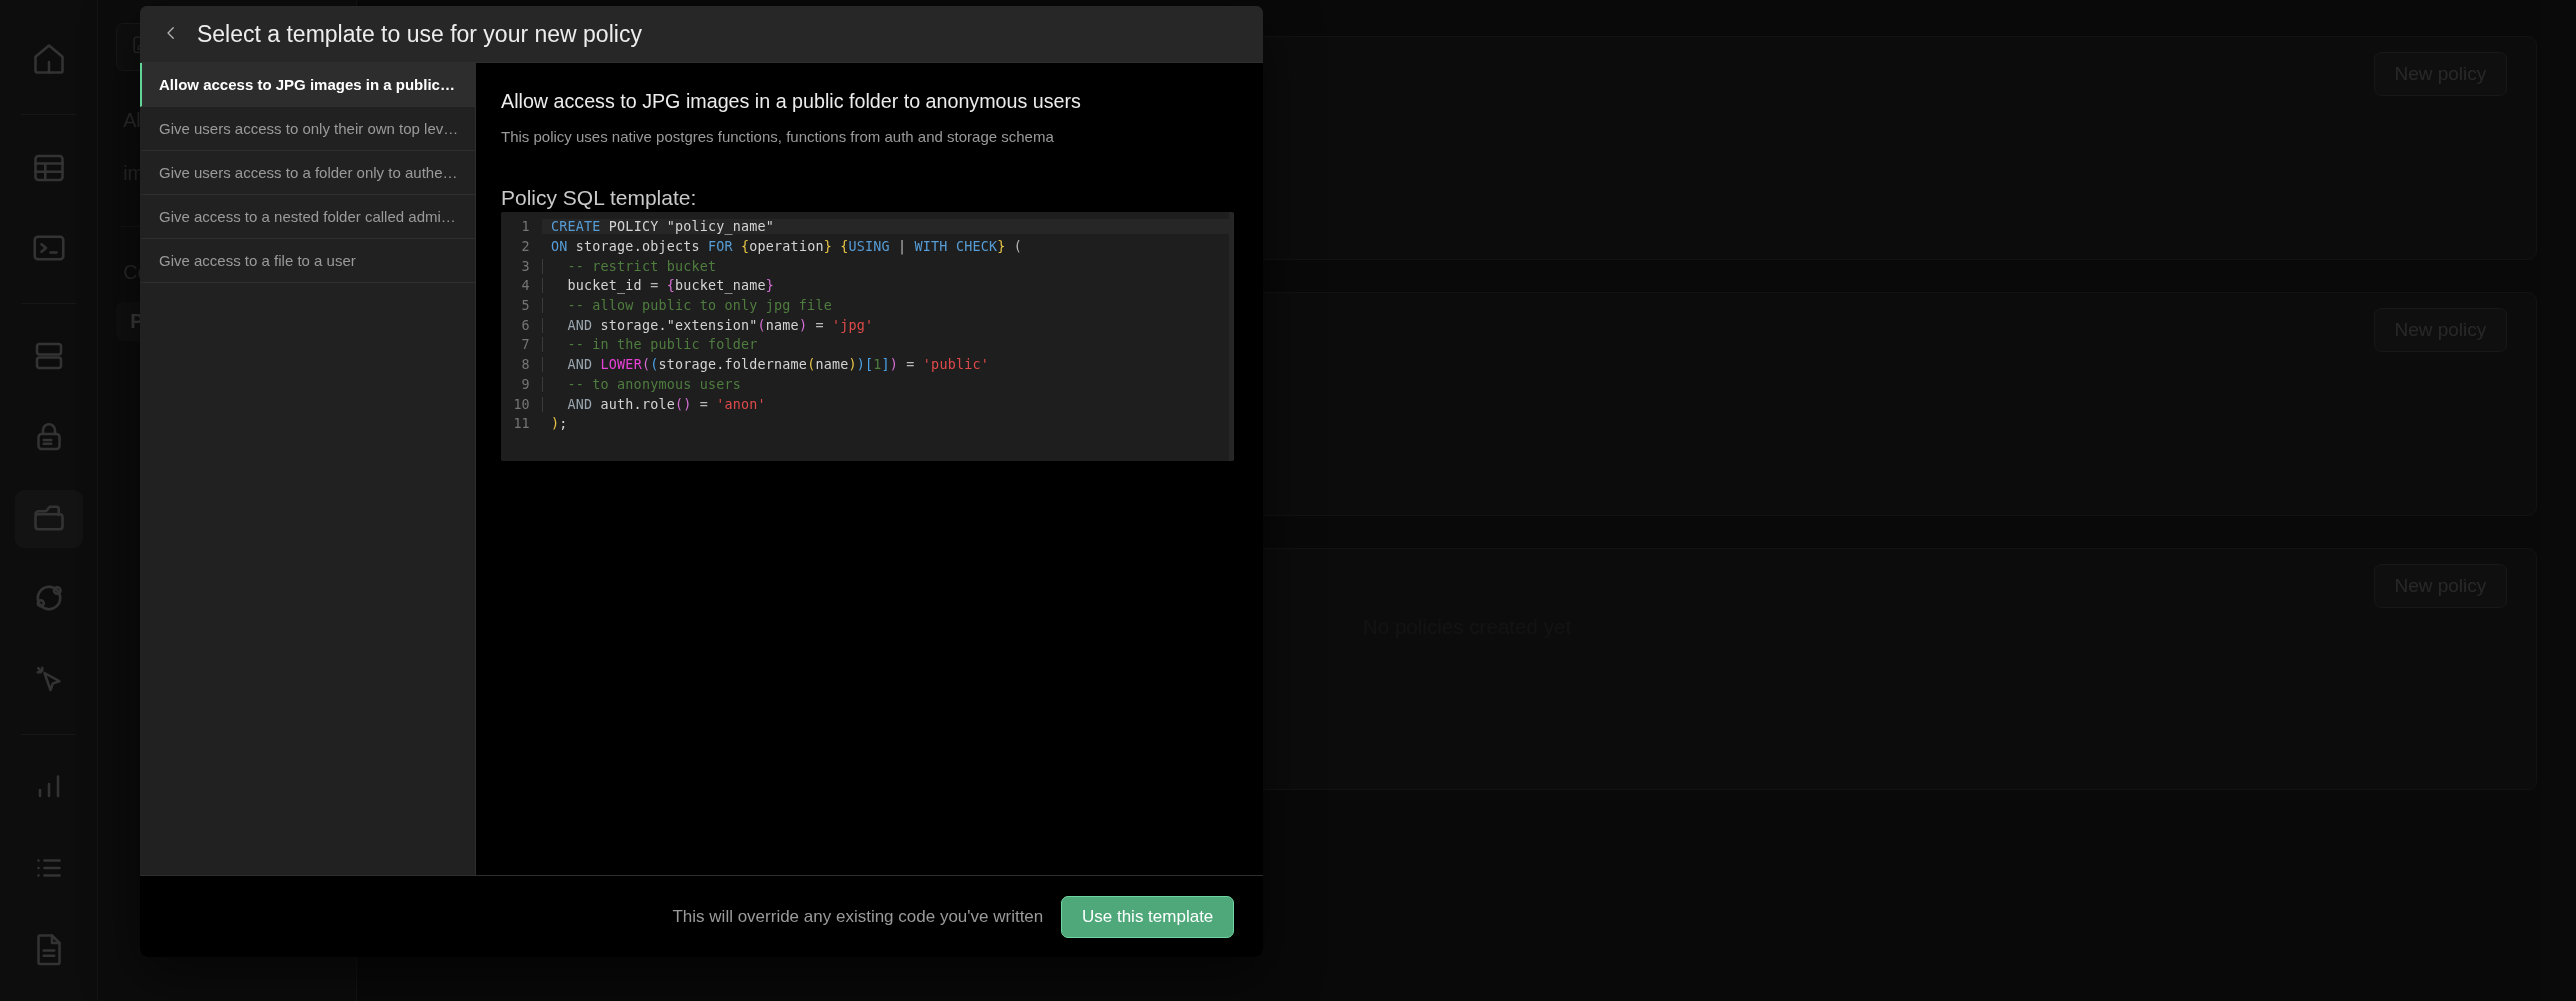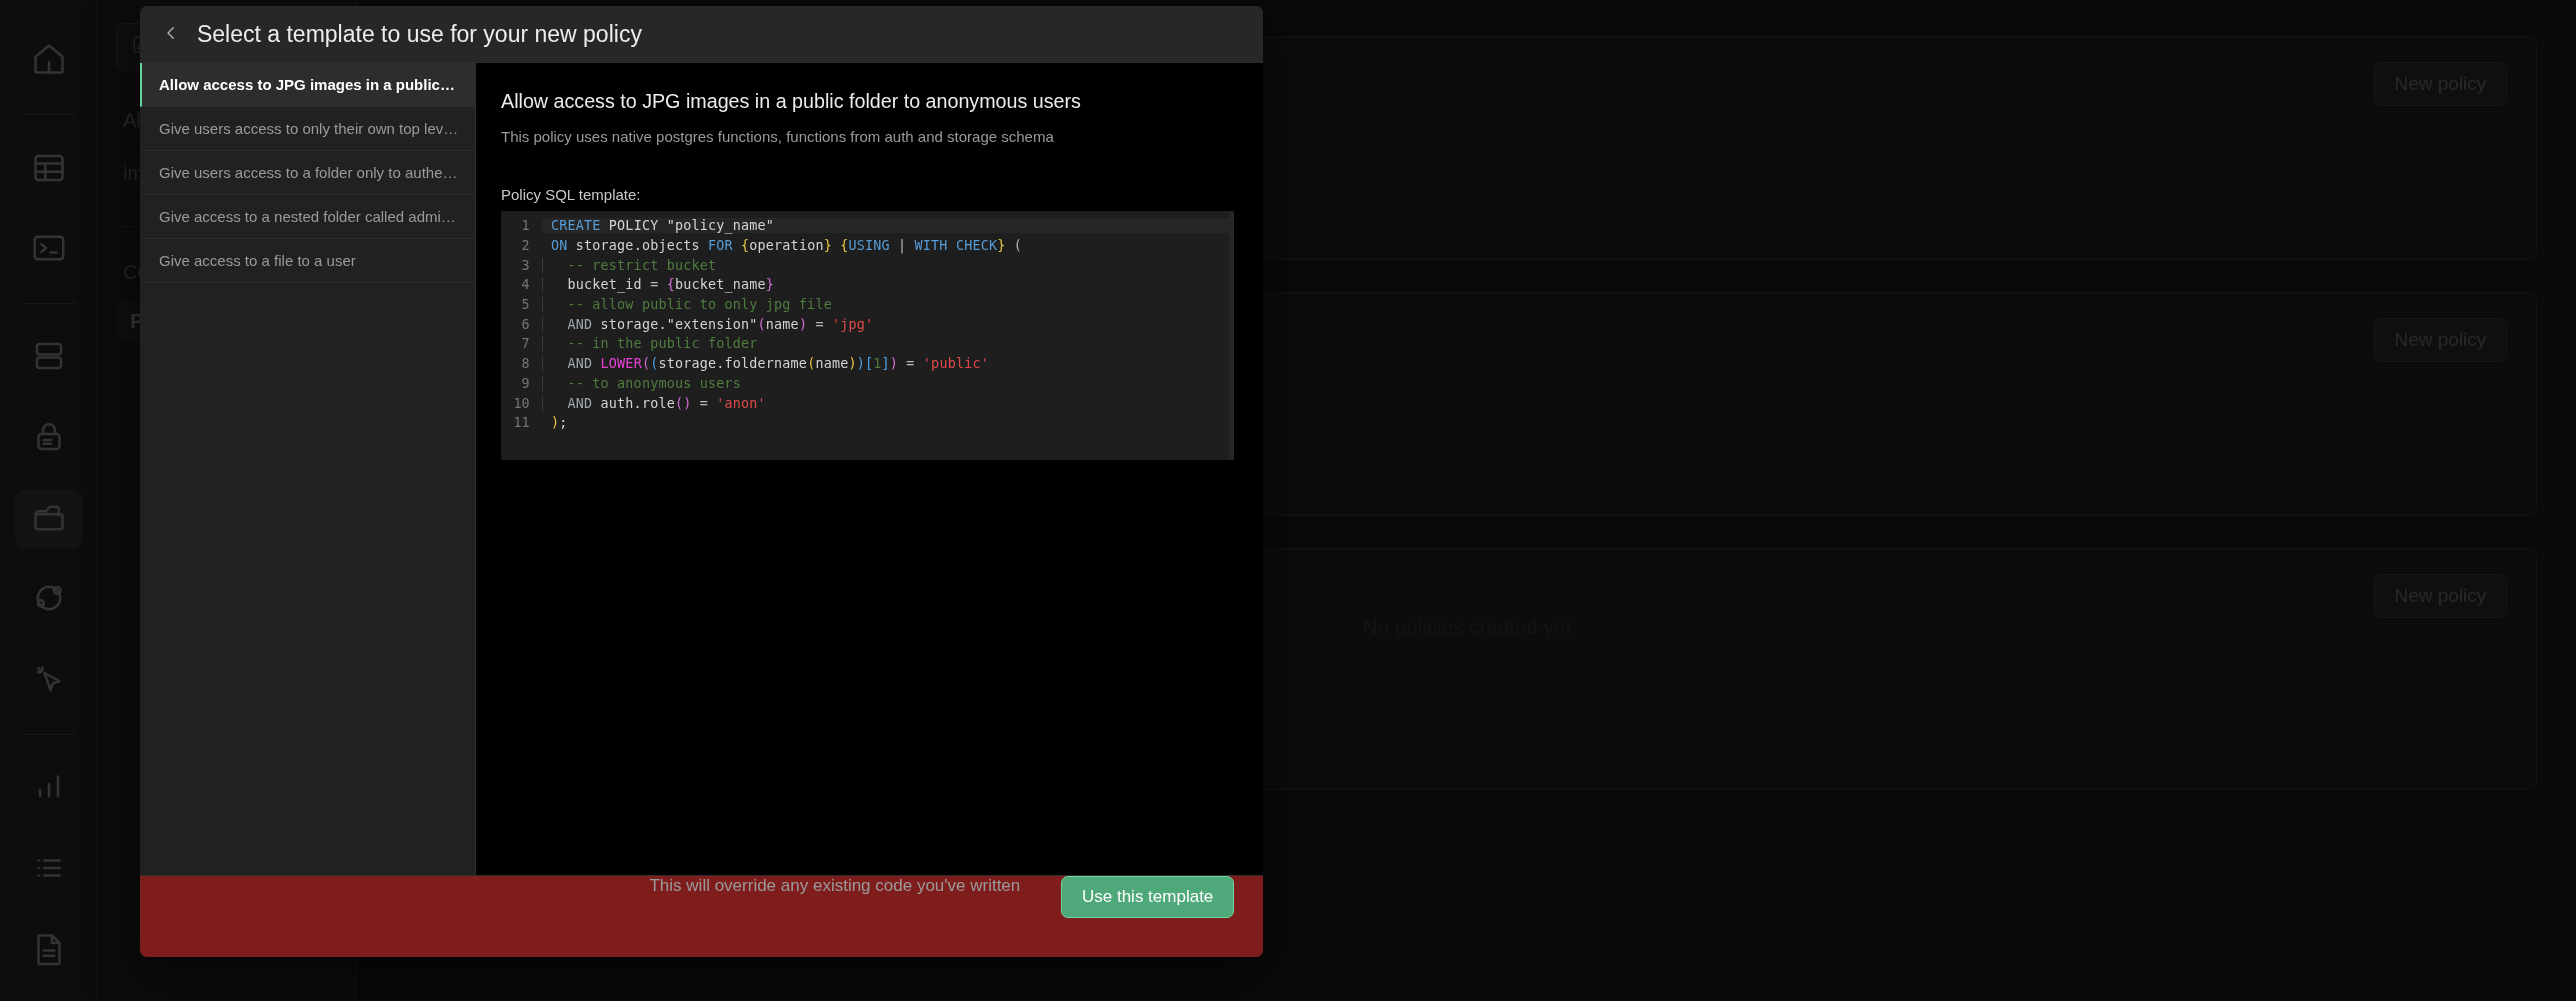--- a/index.html
+++ b/index.html
@@ -53,21 +53,21 @@
     display: inline-block;
   }
 
   
   .main { position: absolute; left: 358px; top: 0; right: 0; height: 1002px; background: #121212; padding: 36px 39px; }
   .card {
     background: #171717; border: 0.9px solid #232323; border-radius: 9px;
     position: relative; margin-bottom: 32px;
   }
   .card .newpolicy {
-    position: absolute; right: 29px; top: 25px;
+    position: absolute; right: 29px; top: 15px;
     border: 0.9px solid #2c2c2c; border-radius: 7.2px; background: #1c1c1c;
     color: #4a4a4a; font-size: 19px; padding: 9.8px 19.7px;
   }
   .card-empty { color: #242424; font-size: 20.6px; text-align: center; padding: 66px 0; }
 
   
   .scrim { position: absolute; inset: 0; background: rgba(0,0,0,0.45); }
   .modal {
     position: absolute; left: 140px; top: 6.3px; width: 1123px; height: 951px;
     background: #242424; border-radius: 7.2px; overflow: hidden;
@@ -102,21 +102,21 @@
   .tpl-item span { overflow: hidden; text-overflow: ellipsis; white-space: nowrap; display:block; width:100%; }
   .tpl-item.active {
     background: #2d2d2d; border-left-color: #62d497;
     color: #ffffff; font-weight: bold;
   }
 
   
   .tpl-detail { flex: 1 1 auto; padding: 27px 29px 0 25px; background: #000000; overflow: hidden; }
   .detail-title { color: #ececec; font-size: 19.7px; margin-bottom: 14.3px; }
   .detail-sub   { color: #9a9a9a; font-size: 15px; margin-bottom: 41px; }
-  .detail-sqllabel { color: #c9c9c9; font-size: 15px; margin-bottom: 8px; }
+  .detail-sqllabel { color: #c9c9c9; font-size: 21px; margin-bottom: 2px; }
 
   .code-wrap {
     background: #1e1e1e; border-radius: 1.8px;
     height: 249px; position: relative; overflow: hidden;
     border-right: 0.9px solid #2a2a2a;
   }
   .code-rows { padding: 5.4px 0 0 0; }
   .code-row { display: flex; height: 19.7px; align-items: center; }
   .ln {
     width: 41px; flex: 0 0 41px; text-align: right; padding-right: 12.5px;
@@ -136,24 +136,24 @@
   .k-com  { color: #4f7d3f; }           
   .k-br-y { color: #e8c547; }           
   .k-br-m { color: #d66fd6; }           
   .k-br-b { color: #4aa3e8; }           
   .k-op   { color: #b9b9b9; }
   .code-scroll {
     position: absolute; right: 0; top: 0; width: 4.5px; height: 249px; background: #262626;
   }
 
   .modal-footer {
-    flex: 0 0 82px; height: 82px; background: #7f1d1d;
+    flex: 0 0 82px; height: 82px; background: #000000;
     border-top: 0.9px solid #2e2e2e;
-    display: flex; align-items: flex-start; justify-content: flex-end;
-    gap: 41px; padding: 0 29px;
+    display: flex; align-items: center; justify-content: flex-end;
+    gap: 18px; padding: 0 29px;
   }
   .footer-note { color: #9a9a9a; font-size: 17px; }
   .use-btn {
     background: #4fa87a; border: 0.9px solid #6fd6a2; border-radius: 7px;
     color: #ffffff; font-size: 17px; padding: 9.8px 19.7px; cursor: pointer;
   }
 </style>
 </head>
 <body>
 

